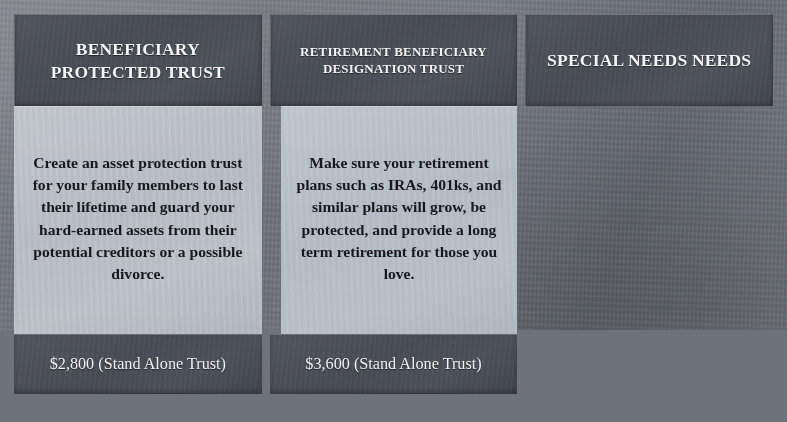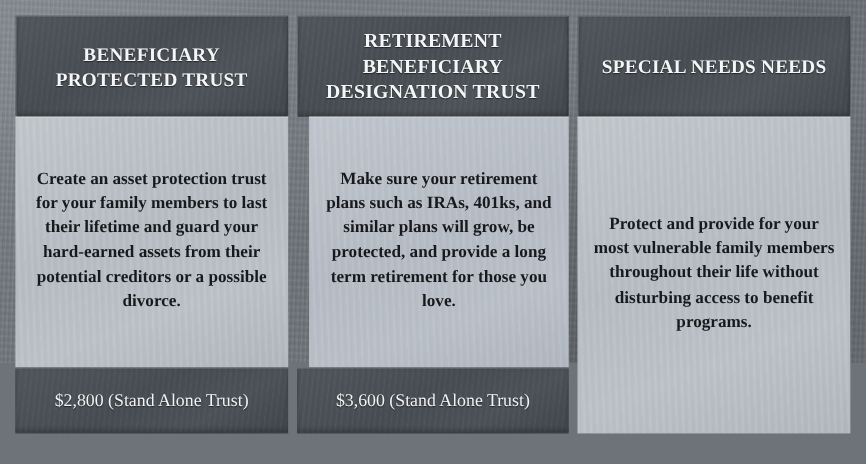--- a/index.html
+++ b/index.html
@@ -70,21 +70,21 @@
     text-shadow: 0 1px 1px rgba(0,0,0,0.55);
     background:
       repeating-linear-gradient(96deg, rgba(255,255,255,0.035) 0px, rgba(0,0,0,0.05) 2px, rgba(255,255,255,0.0) 5px),
       linear-gradient(150deg, #53585e 0%, #494e54 40%, #50555b 70%, #44494f 100%);
     border-top: 1px solid rgba(255,255,255,0.22);
     border-left: 1px solid rgba(255,255,255,0.12);
     border-right: 1px solid rgba(0,0,0,0.22);
     box-shadow: inset 0 -2px 5px rgba(0,0,0,0.28);
   }
   .column.mid .col-head {
-    font-size: 18px;
+    font-size: 13px;
   }
 
   
   .col-body {
     flex: 1 1 auto;
     box-sizing: border-box;
     display: flex;
     align-items: center;
     justify-content: center;
     text-align: center;
@@ -150,19 +150,16 @@
       <div class="col-body">
         <span class="body-text">Make sure your retirement plans such as IRAs, 401ks, and similar plans will grow, be protected, and provide a long term retirement for those you love.</span>
       </div>
       <div class="col-price">
         <span class="price-line">$3,600 (Stand Alone Trust)</span>
       </div>
     </div>
 
     <div class="column">
       <div class="col-head">SPECIAL NEEDS NEEDS</div>
-      <div class="col-body">
-        <span class="body-text">Protect and provide for your most vulnerable family members throughout their life without disturbing access to benefit programs.</span>
-      </div>
     </div>
 
   </div>
 </div>
 
 </body></html>

